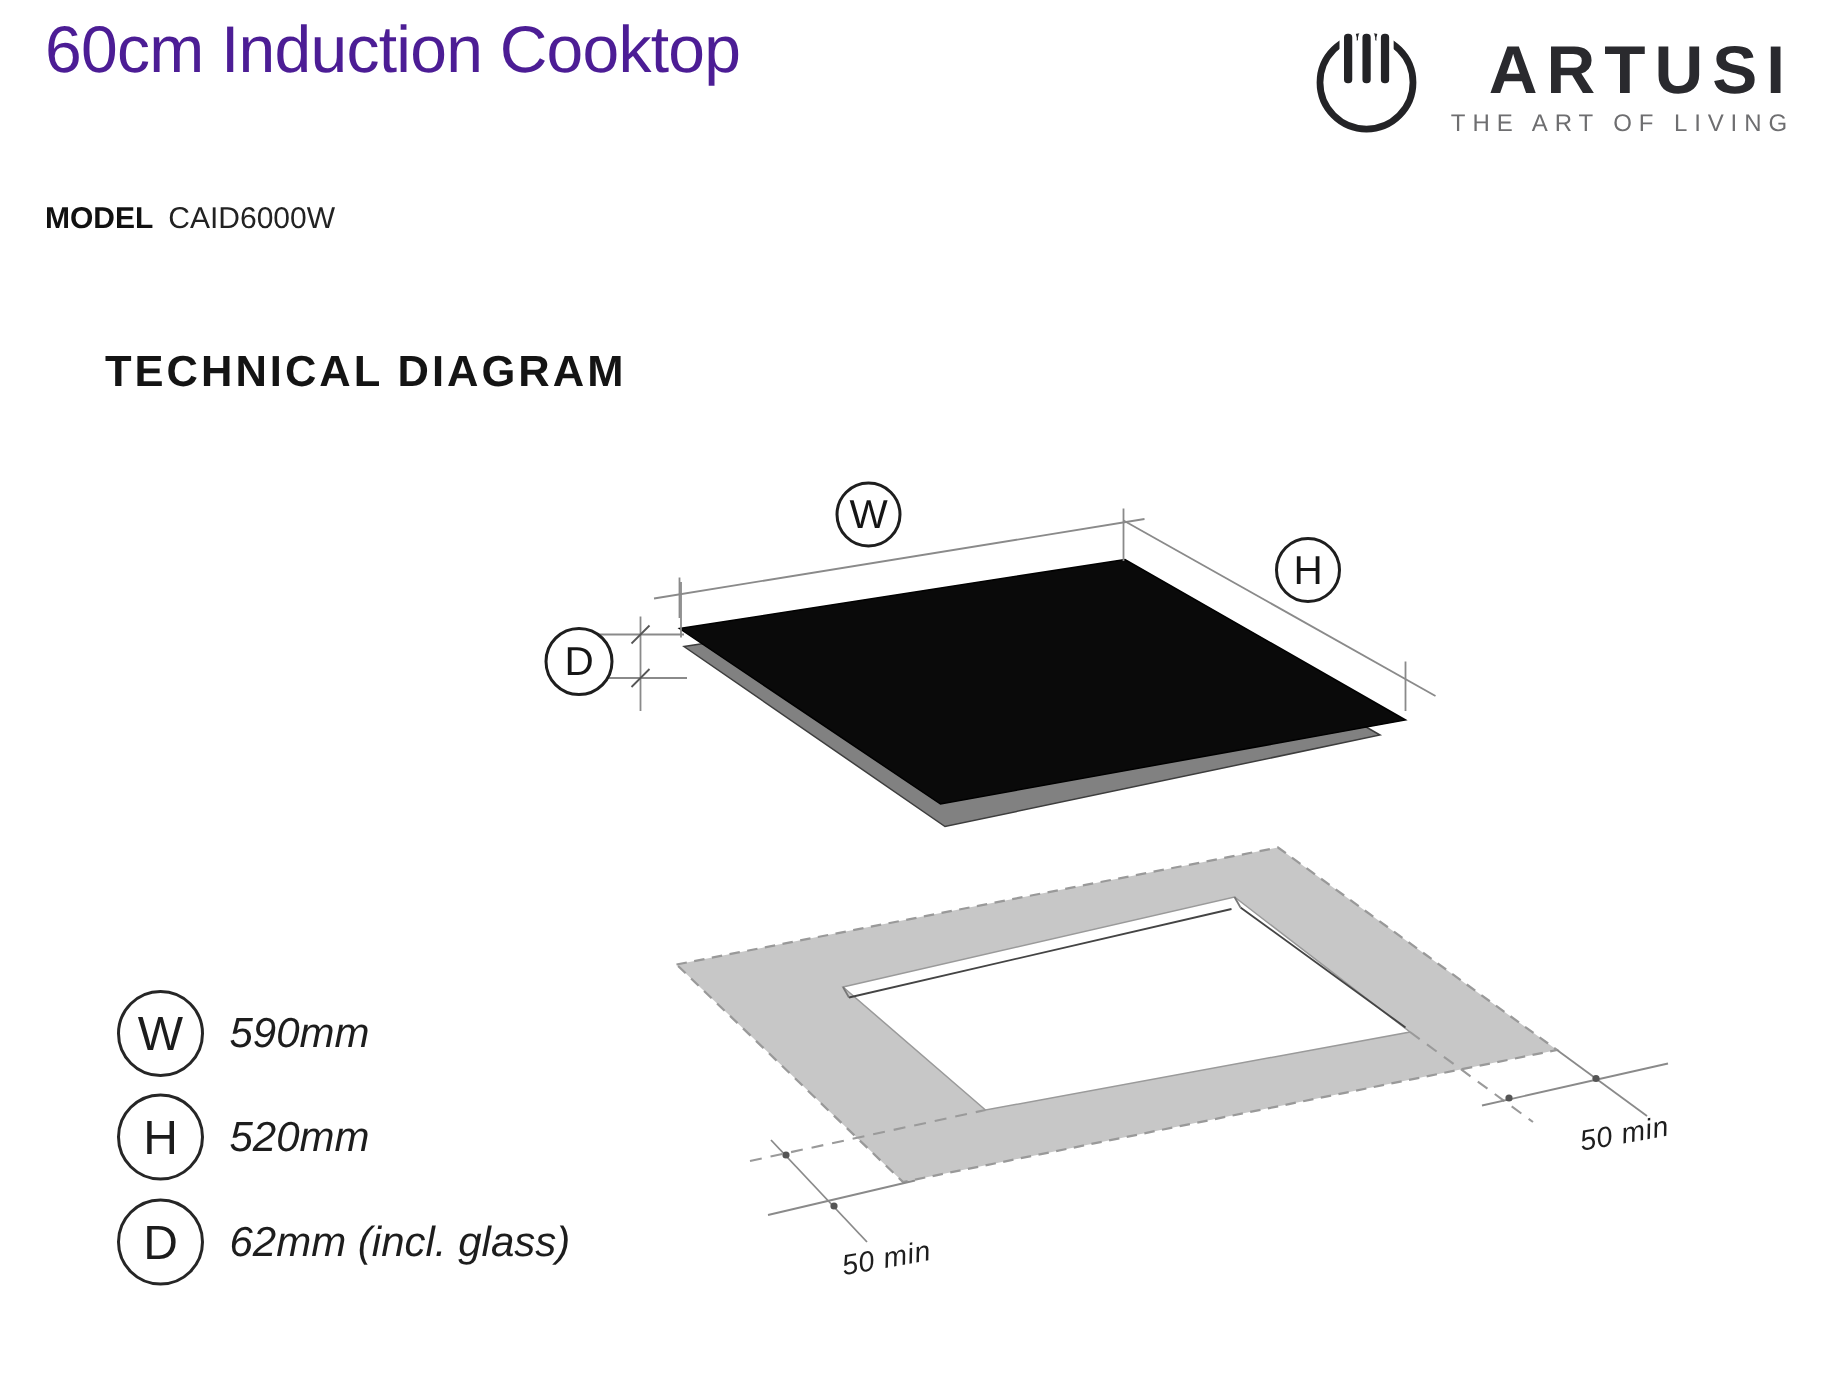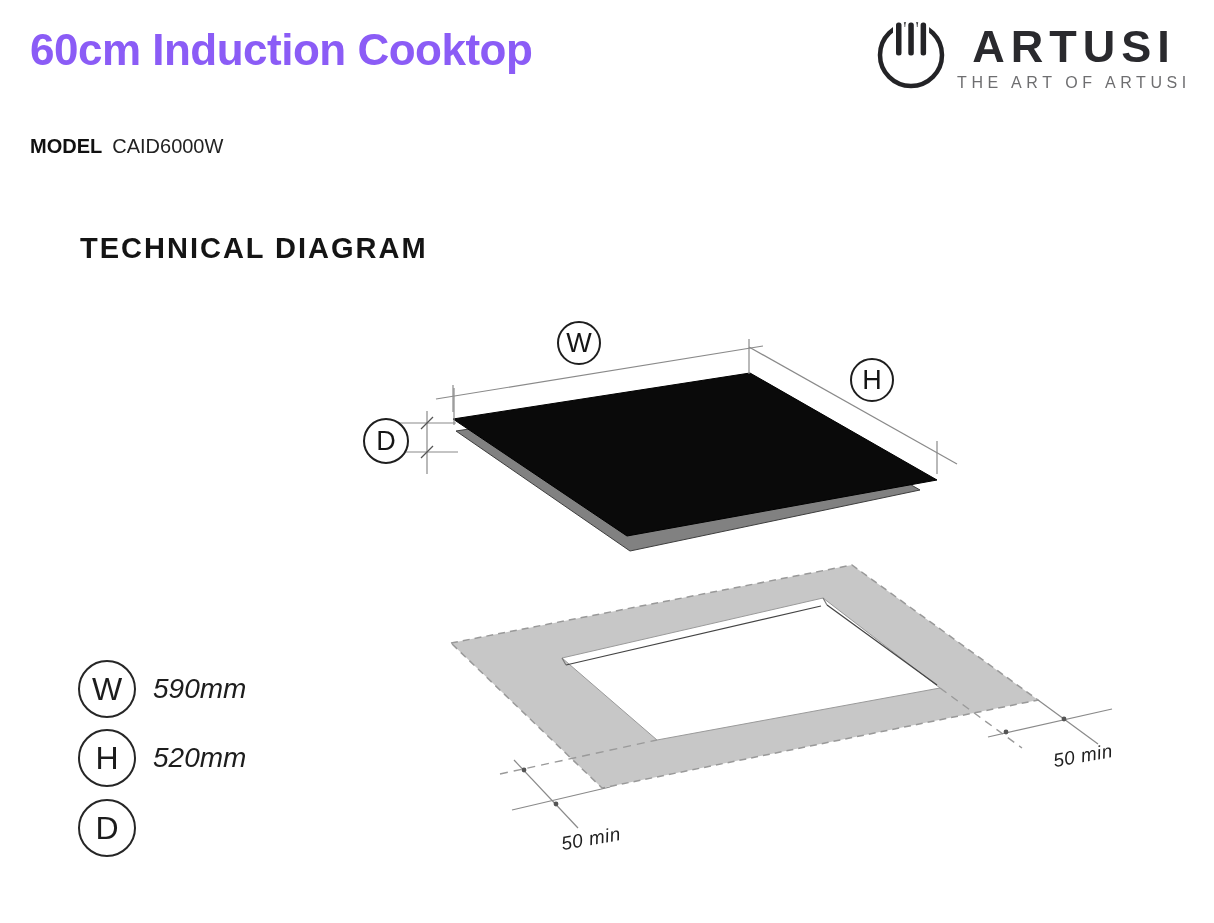--- a/index.html
+++ b/index.html
@@ -1,39 +1,39 @@
 <!DOCTYPE html>
 <html><head>
 <meta charset="utf-8">
 <style>
   html,body{margin:0;padding:0;background:#ffffff;}
   body{
     width:1214px;height:923px;position:relative;overflow:hidden;
     font-family:"Liberation Sans", sans-serif;color:#1b1b1b;
   }
   .page-title{
-    position:absolute;left:30px;top:28px;font-size:44px;font-weight:700;
-    letter-spacing:-0.5px;color:#8b5cf6;line-height:1;
+    position:absolute;left:30px;top:12px;font-size:44px;font-weight:400;
+    letter-spacing:-0.5px;color:#4c1d95;line-height:1;
   }
   .brand{position:absolute;left:876px;top:18px;width:320px;height:80px;}
   .brand-icon{position:absolute;left:0;top:0;}
-  .brand-text{position:absolute;left:76px;top:6px;width:244px;text-align:center;}
+  .brand-text{position:absolute;left:76px;top:6px;width:244px;text-align:right;}
   .brand-name{
     font-size:45px;font-weight:700;letter-spacing:6px;color:#2a2a2e;line-height:1;
     white-space:nowrap;
   }
   .brand-tagline{
     font-size:16px;font-weight:400;letter-spacing:4.6px;color:#6e6e70;
     margin-top:5px;white-space:nowrap;
   }
   .model-line{position:absolute;left:30px;top:136px;font-size:20px;line-height:1;}
   .model-label{font-weight:700;color:#111;}
   .model-value{font-weight:400;color:#222;margin-left:10px;}
   .section-heading{
-    position:absolute;left:80px;top:234px;font-size:29px;font-weight:700;
+    position:absolute;left:70px;top:234px;font-size:29px;font-weight:700;
     letter-spacing:2px;color:#141414;line-height:1;
   }
   .diagram-svg{position:absolute;left:0;top:0;}
   .legend{position:absolute;left:78px;top:660px;width:320px;}
   .legend-row{position:absolute;left:0;display:flex;align-items:center;}
   .legend-row.r0{top:0;}
   .legend-row.r1{top:69px;}
   .legend-row.r2{top:139px;}
   .legend-circle{
     width:54px;height:54px;border:2px solid #262626;border-radius:50%;
@@ -54,21 +54,21 @@
   <svg class="brand-icon" width="70" height="74" viewBox="0 0 70 74">
     <circle cx="35" cy="37" r="31" fill="none" stroke="#232326" stroke-width="4.5"></circle>
     <g stroke="#ffffff" stroke-width="3" fill="#232326">
       <rect x="18.5" y="3" width="8.5" height="36" rx="4"></rect>
       <rect x="30.8" y="3" width="8.5" height="36" rx="4"></rect>
       <rect x="43.1" y="3" width="8.5" height="36" rx="4"></rect>
     </g>
   </svg>
   <div class="brand-text">
     <div class="brand-name">ARTUSI</div>
-    <div class="brand-tagline">THE ART OF ARTUSI</div>
+    <div class="brand-tagline">THE ART OF LIVING</div>
   </div>
 </div>
 
 <div class="model-line">
   <span class="model-label">MODEL</span><span class="model-value">CAID6000W</span>
 </div>
 
 <div class="section-heading">TECHNICAL DIAGRAM</div>
 
 <svg class="diagram-svg" width="1214" height="923" viewBox="0 0 1214 923">
@@ -149,14 +149,15 @@
   <div class="legend-row r0">
     <div class="legend-circle">W</div>
     <div class="legend-value">590mm</div>
   </div>
   <div class="legend-row r1">
     <div class="legend-circle">H</div>
     <div class="legend-value">520mm</div>
   </div>
   <div class="legend-row r2">
     <div class="legend-circle">D</div>
+    <div class="legend-value">62mm (incl. glass)</div>
   </div>
 </div>
 
 </body></html>

